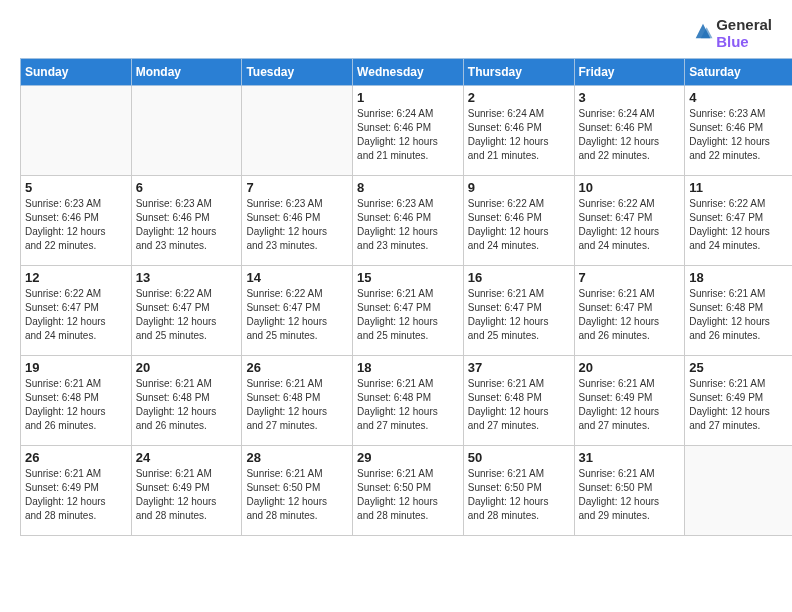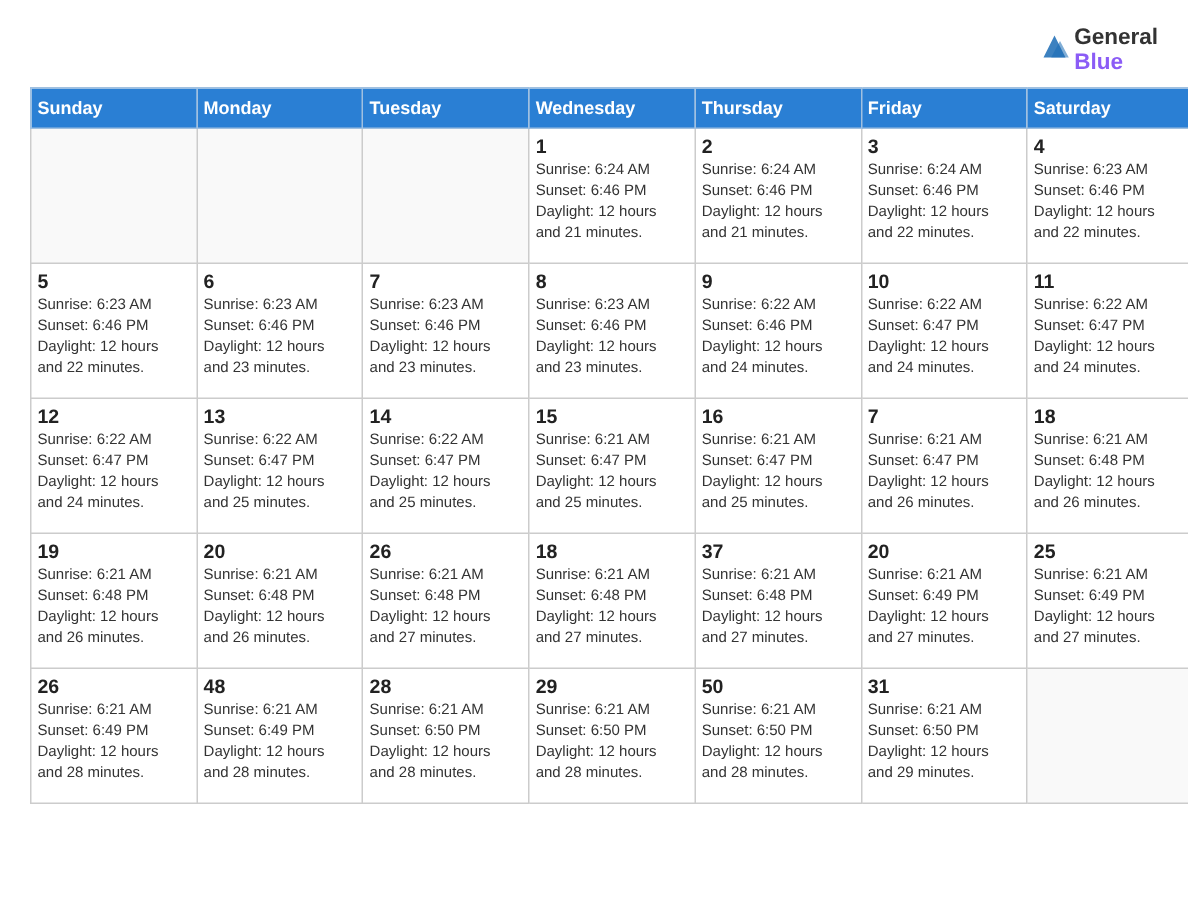--- a/index.html
+++ b/index.html
@@ -232,21 +232,21 @@
             <div class="day-num">25</div>
             <div class="day-info">Sunrise: 6:21 AM<br>Sunset: 6:49 PM<br>Daylight: 12 hours<br>and 27 minutes.</div>
           </td>
         </tr>
         <tr class="week-row">
           <td>
             <div class="day-num">26</div>
             <div class="day-info">Sunrise: 6:21 AM<br>Sunset: 6:49 PM<br>Daylight: 12 hours<br>and 28 minutes.</div>
           </td>
           <td>
-            <div class="day-num">48</div>
+            <div class="day-num">24</div>
             <div class="day-info">Sunrise: 6:21 AM<br>Sunset: 6:49 PM<br>Daylight: 12 hours<br>and 28 minutes.</div>
           </td>
           <td>
             <div class="day-num">28</div>
             <div class="day-info">Sunrise: 6:21 AM<br>Sunset: 6:50 PM<br>Daylight: 12 hours<br>and 28 minutes.</div>
           </td>
           <td>
             <div class="day-num">29</div>
             <div class="day-info">Sunrise: 6:21 AM<br>Sunset: 6:50 PM<br>Daylight: 12 hours<br>and 28 minutes.</div>
           </td>

